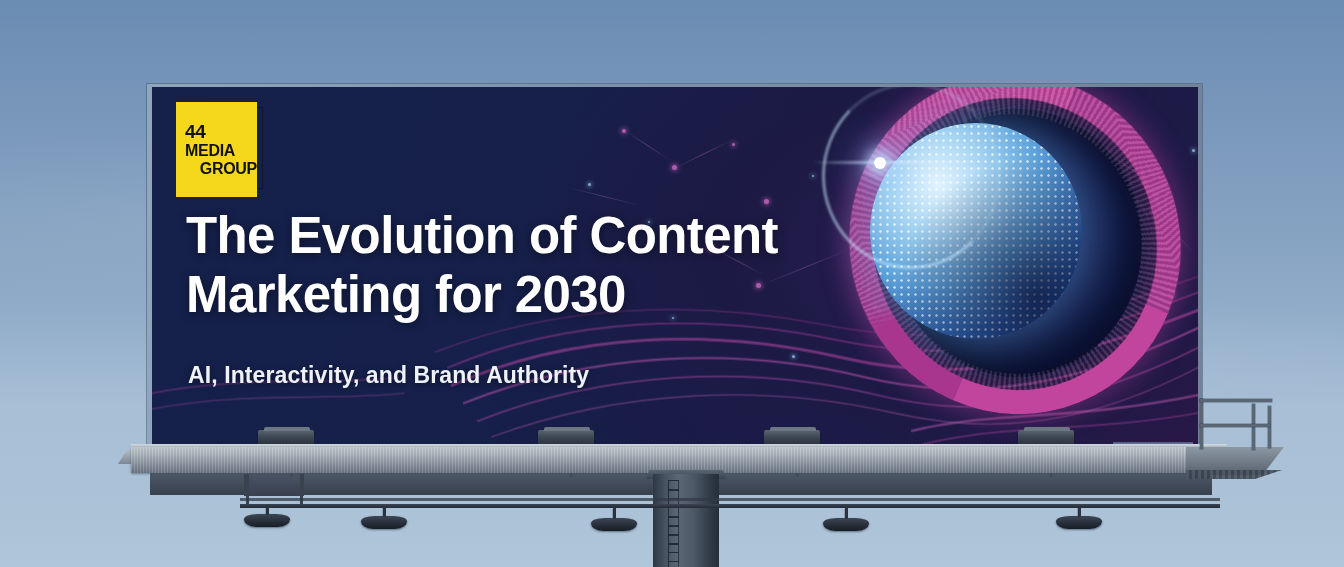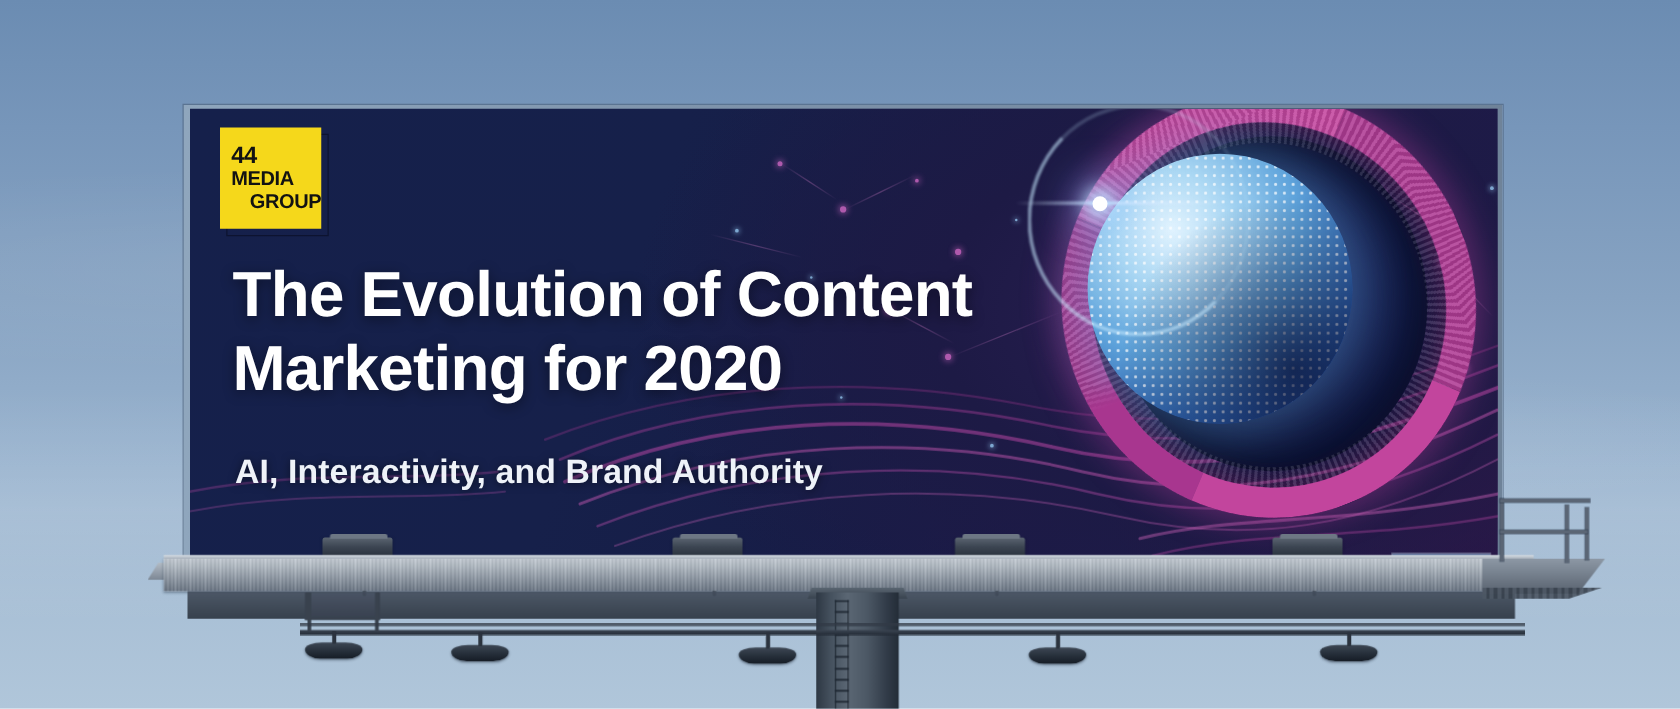--- a/index.html
+++ b/index.html
@@ -195,21 +195,21 @@
   }
   #logo-outline {
     position: absolute;
     left: 5px; top: 5px;
     width: 82px; height: 82px;
     border: 1.5px solid #0d1330;
   }
   #logo-square {
     position: absolute;
     left: 0; top: 0;
-    width: 81px; height: 81px;
+    width: 81px; height: 95px;
     background: #f5d81b;
     display: flex; flex-direction: column;
     justify-content: center;
     padding-left: 9px;
   }
   #logo-square span {
     display: block;
     color: #121212;
     font-weight: 700;
     letter-spacing: -0.3px;
@@ -227,21 +227,21 @@
     font-size: 51px;
     font-weight: 700;
     line-height: 1.16;
     letter-spacing: -0.6px;
     text-shadow: 0 2px 10px rgba(0,0,0,.45);
   }
   #subhead {
     position: absolute;
     left: 36px; top: 275px;
     color: #eef2f8;
-    font-size: 27px;
+    font-size: 23px;
     font-weight: 700;
     letter-spacing: .1px;
     text-shadow: 0 1px 7px rgba(0,0,0,.5);
   }
 
   
   #watermark {
     position: absolute;
     right: 10px; bottom: -14px;
     padding: 2px 9px 3px 6px;
@@ -498,21 +498,21 @@
 
       <div id="logo">
         <div id="logo-outline"></div>
         <div id="logo-square">
           <span class="logo-l1">44</span>
           <span class="logo-l2">MEDIA</span>
           <span class="logo-l3">GROUP</span>
         </div>
       </div>
 
-      <div id="headline">The Evolution of Content Marketing for 2020</div>
+      <div id="headline">The Evolution of Content Marketing for 2030</div>
       <div id="subhead">AI, Interactivity, and Brand Authority</div>
     </div>
 
     <div id="watermark">
       <span class="wm-mark">✸</span>
       <span>1ANLC</span>
     </div>
   </div>
 
   <div class="topbox" style="left:258px;"></div>

